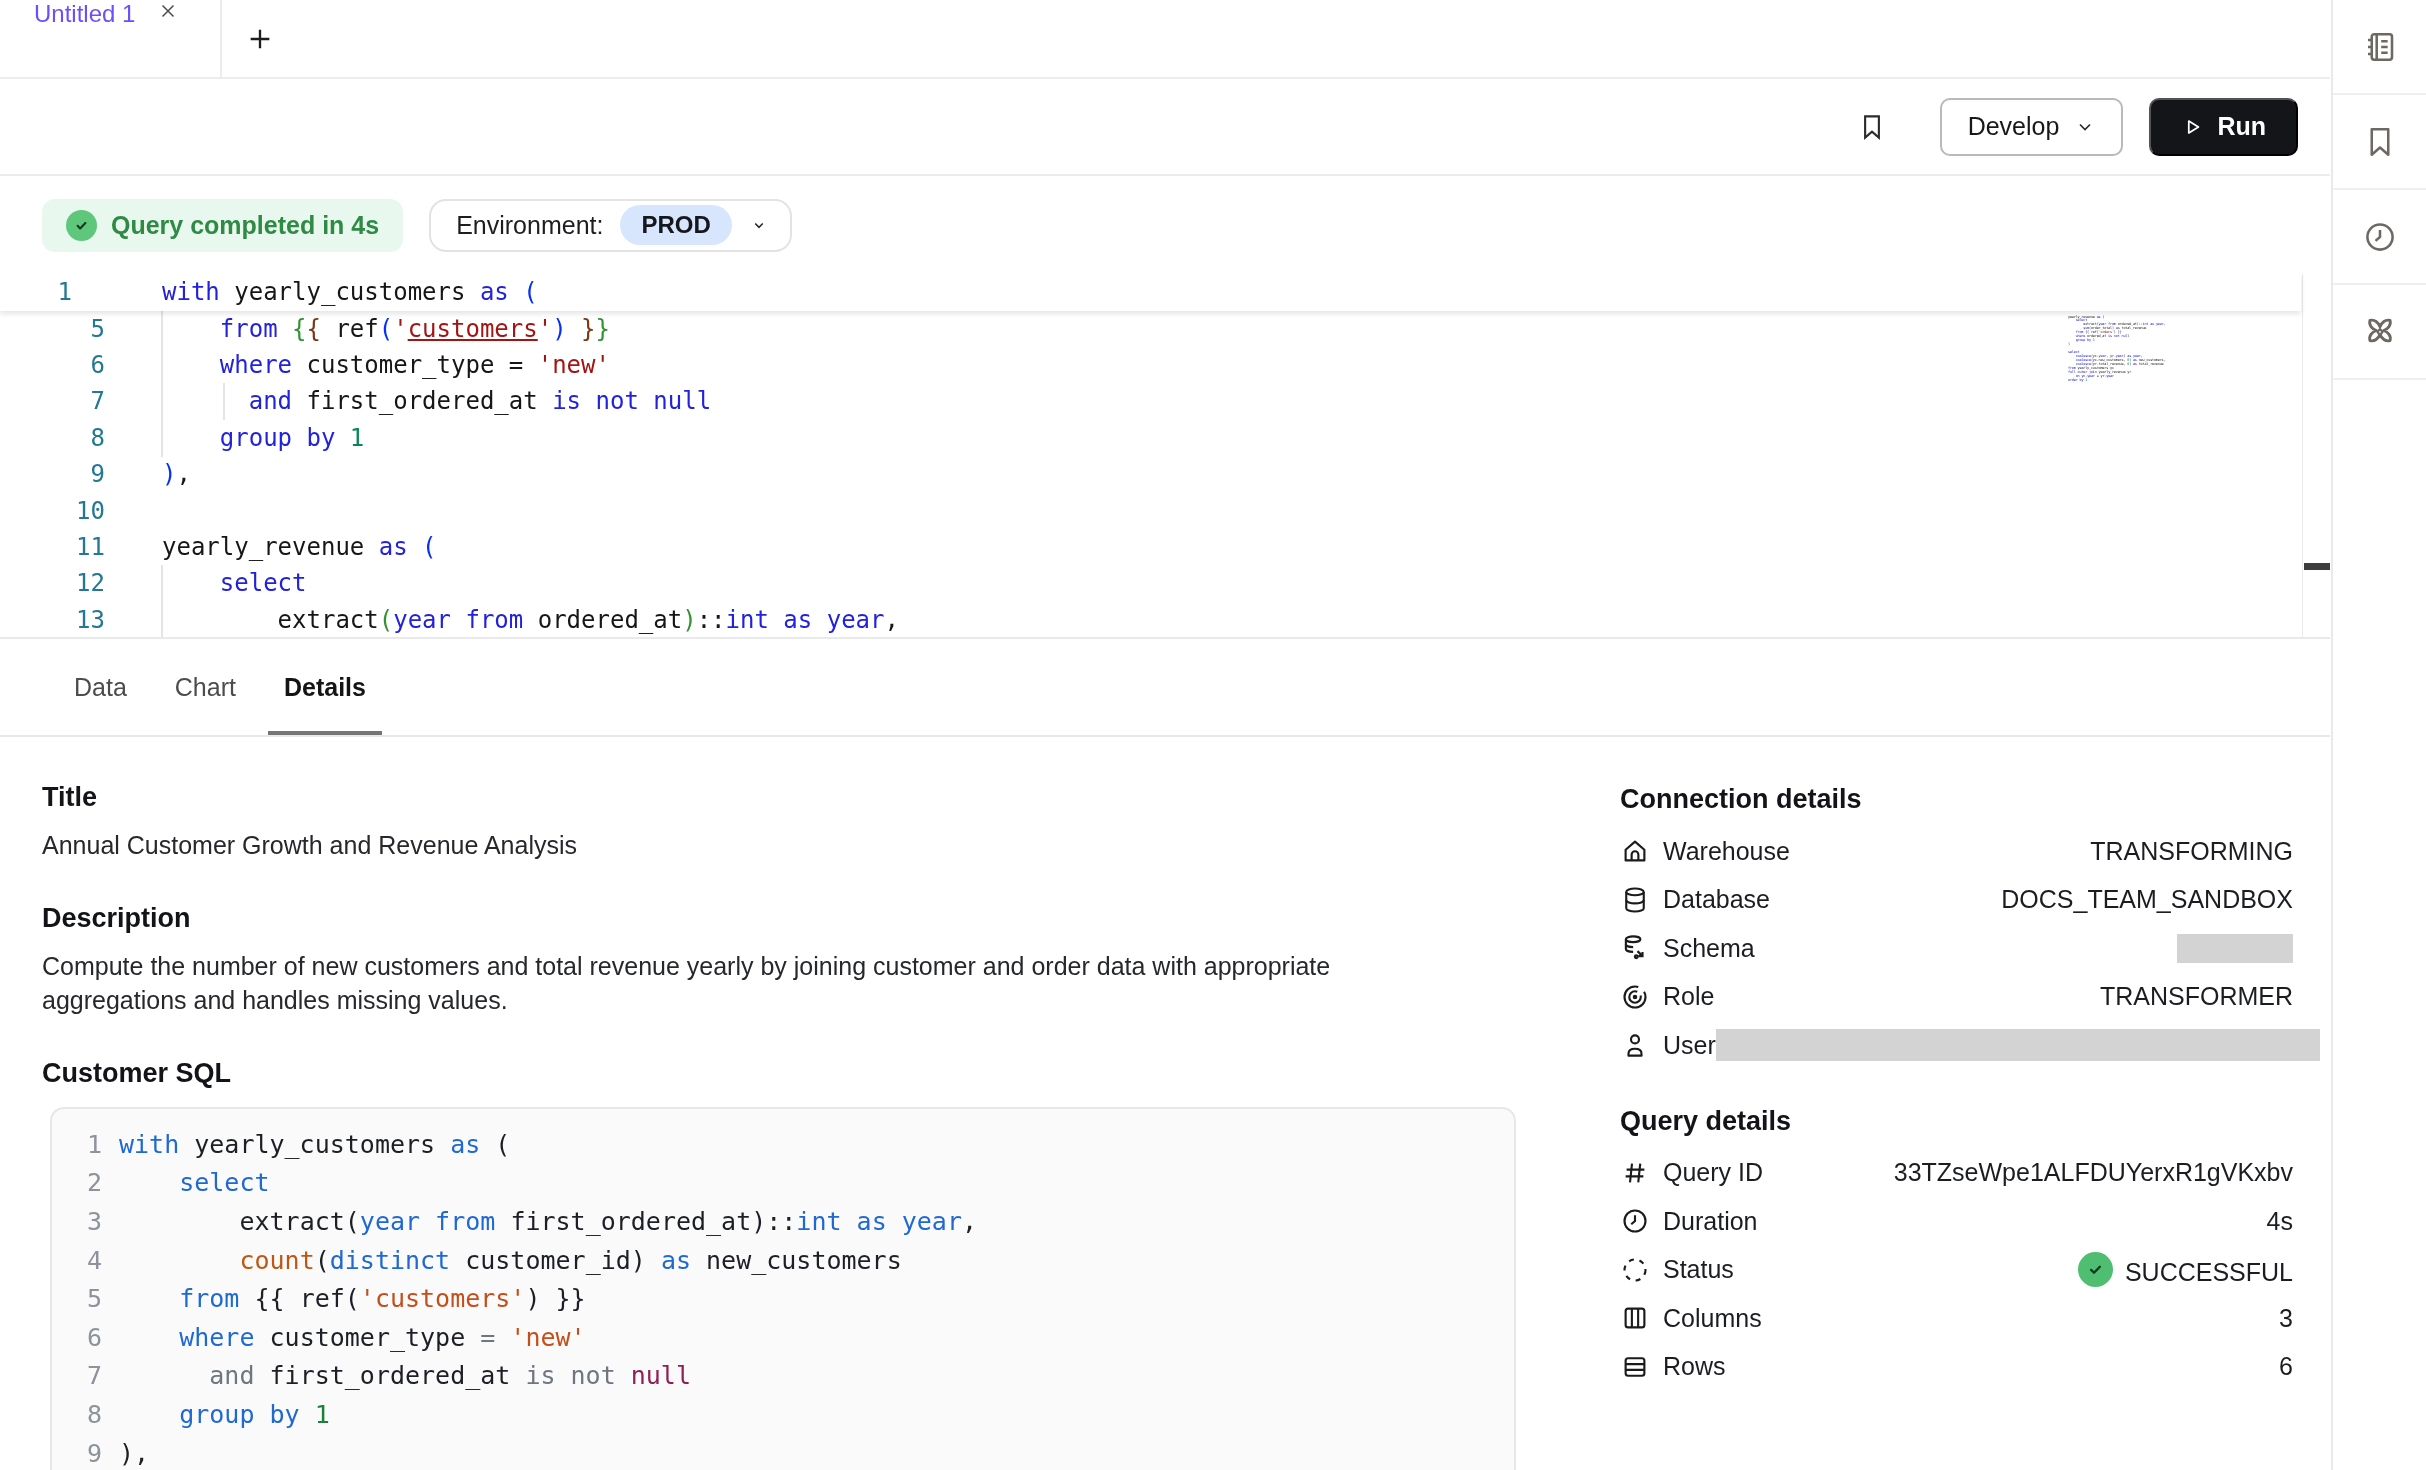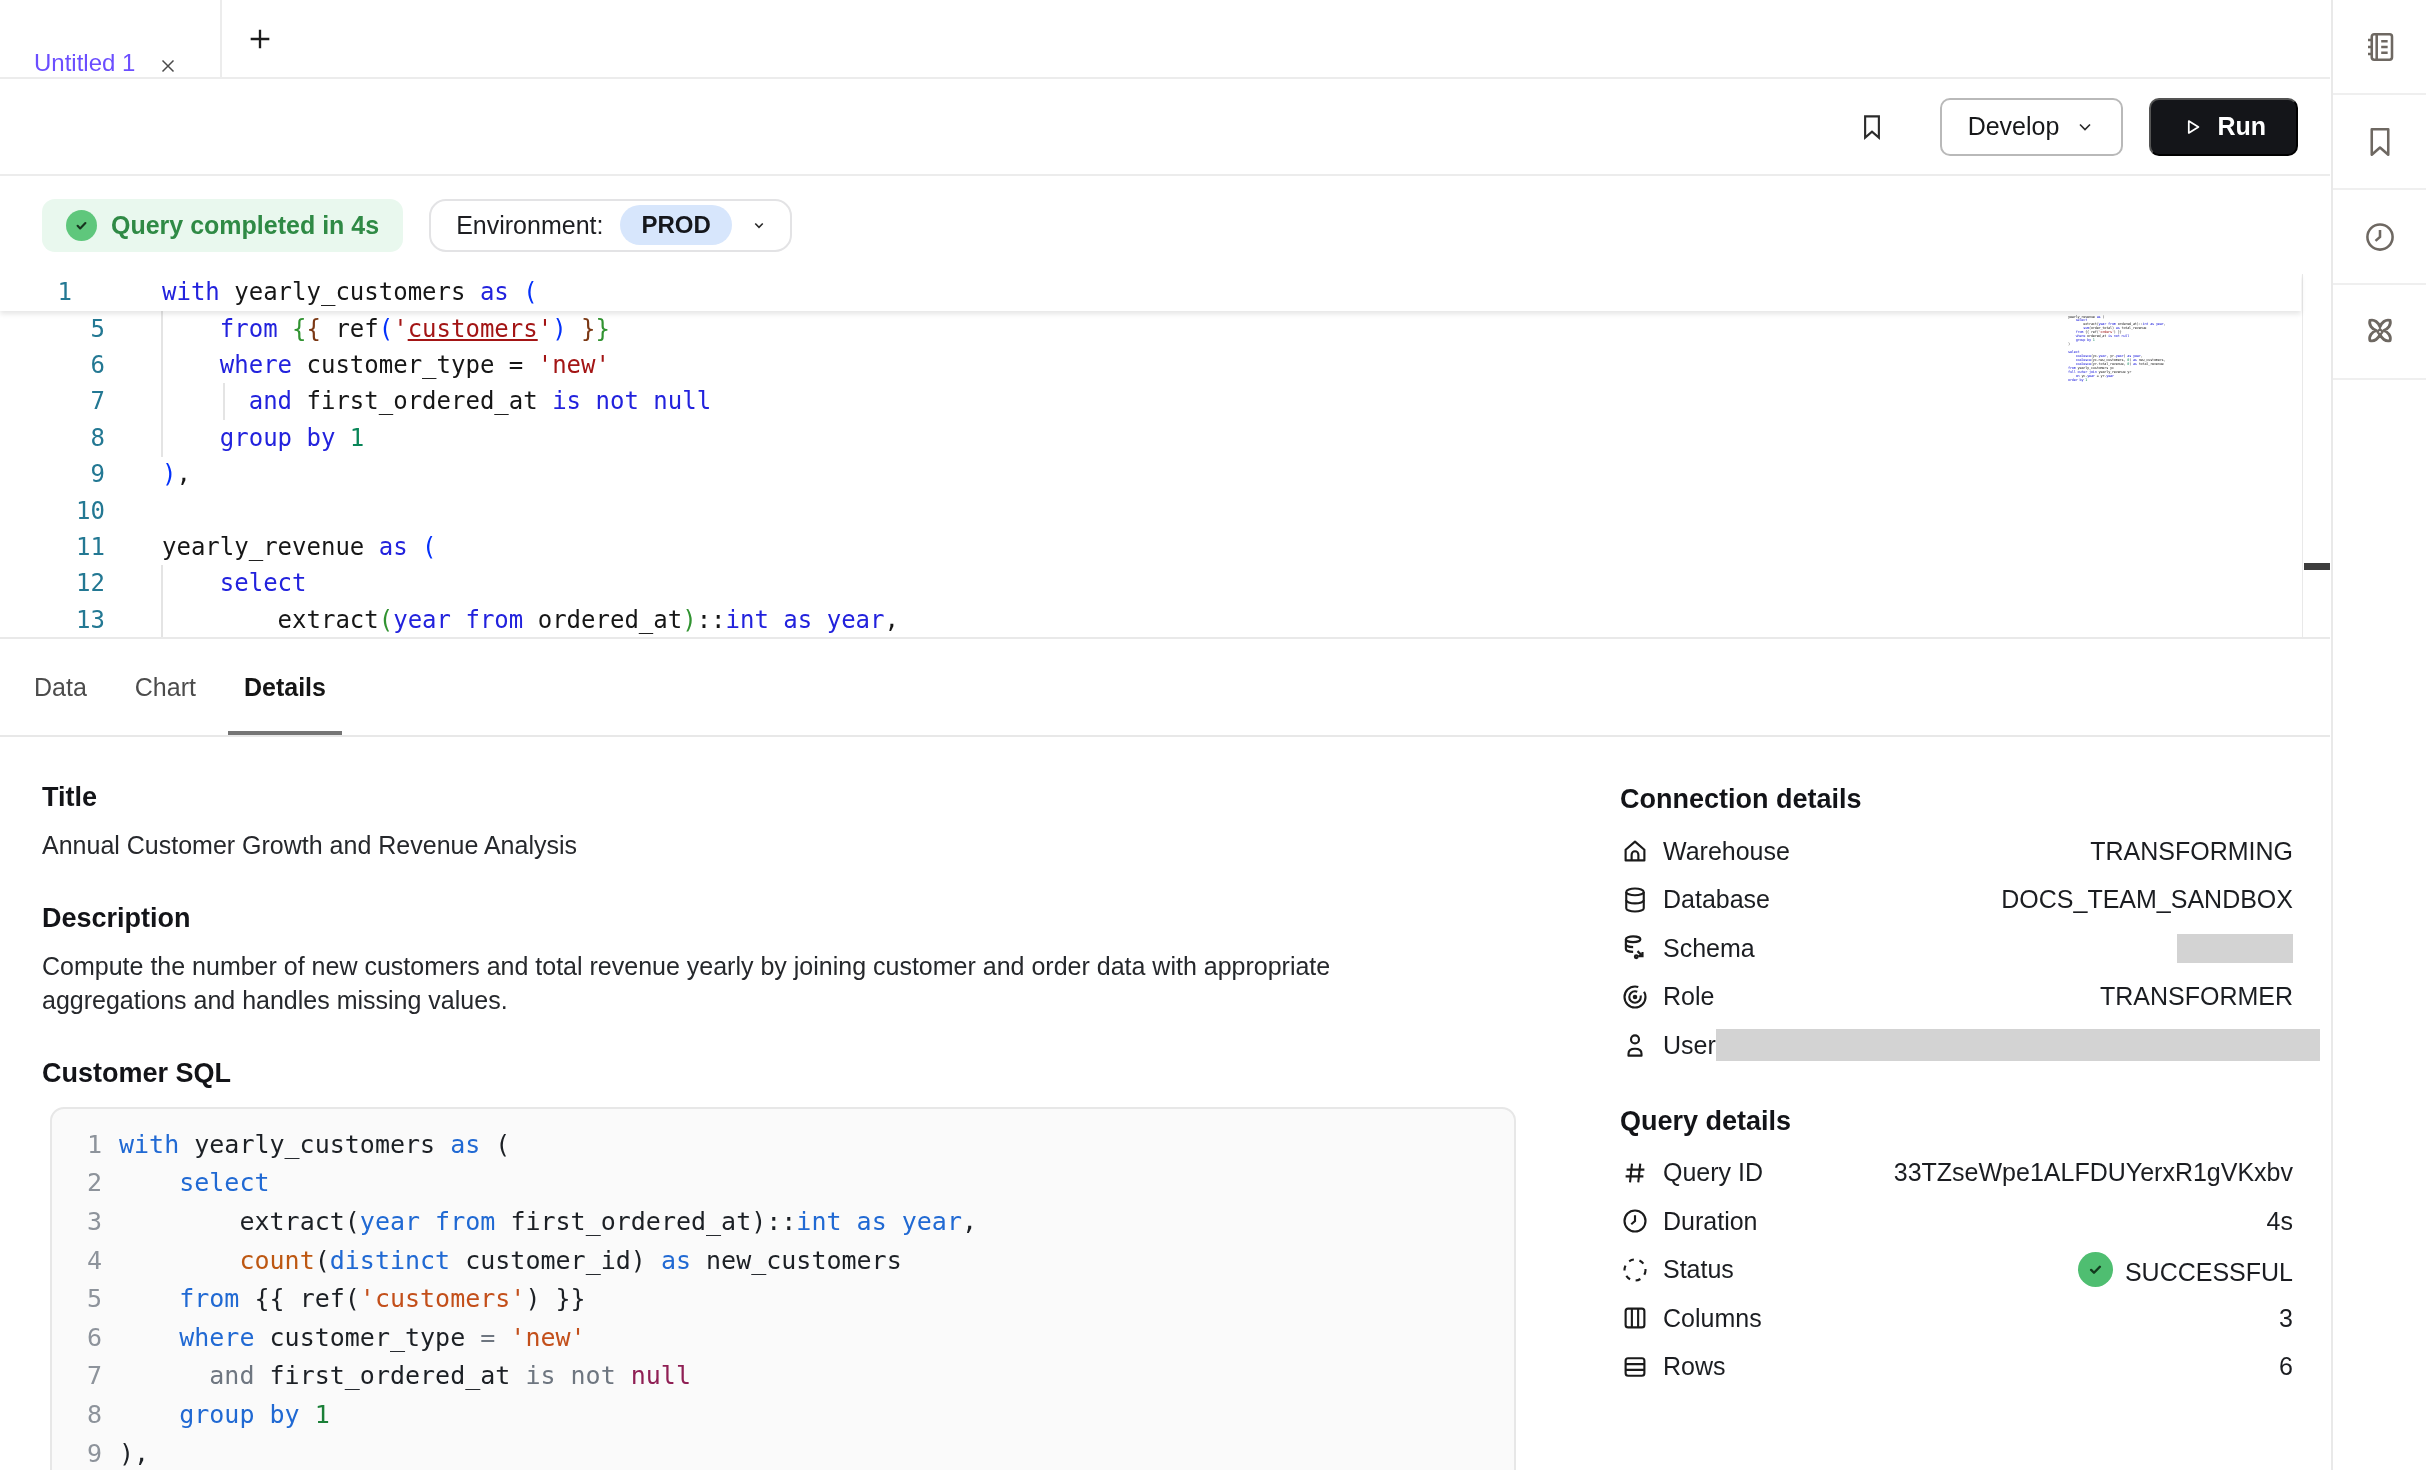--- a/index.html
+++ b/index.html
@@ -1,21 +1,21 @@
 <!DOCTYPE html>
 <html><head>
 <meta charset="utf-8">
 <style>
   * { box-sizing: border-box; margin: 0; padding: 0; }
   html,body { width: 2426px; height: 1470px; background: #ffffff; overflow: hidden; }
   body { font-family: "Liberation Sans", sans-serif; color: #1b1d21; position: relative; }
 
   
   .tabbar { position: absolute; left:0; top:0; width:2330px; height:79px; border-bottom:2px solid #ececec; display:flex; align-items:stretch; background:#fff; }
-  .doc-tab { width:222px; display:flex; align-items:flex-end; padding:0 24px 0 34px; border-right:2px solid #ececec; cursor:pointer; }
+  .doc-tab { width:222px; display:flex; align-items:flex-start; padding:0 24px 0 34px; border-right:2px solid #ececec; cursor:pointer; }
   .doc-tab .t-label { font-size:24px; color:#6b4eff; white-space:nowrap; }
   .doc-tab .t-close { margin-left:22px; width:22px; height:22px; color:#4a4a4a; }
   .new-tab { width:76px; display:flex; align-items:center; justify-content:center; color:#1c1c1c; cursor:pointer; }
   .new-tab svg { width:28px; height:28px; }
 
   
   .toolbar { position:absolute; left:0; top:79px; width:2330px; height:97px; border-bottom:2px solid #ececec; background:#fff; }
   .toolbar-right { position:absolute; right:32px; top:0; height:100%; display:flex; align-items:center; gap:26px; }
   .icon-btn { width:32px; height:32px; color:#2b2b2b; display:flex; align-items:center; justify-content:center; cursor:pointer; margin-right:26px; }
   .icon-btn svg { width:30px; height:30px; }
@@ -50,21 +50,21 @@
   .tk.es { color:#a31515; } .tk.esl { color:#a31515; text-decoration:underline; }
   .tk.en { color:#098658; }
   .tk.eb1 { color:#0431fa; } .tk.eb2 { color:#319331; } .tk.eb3 { color:#7b3814; }
   
   .minimap { position:absolute; left:2068px; top:2px; width:124px; height:112px; overflow:hidden; cursor:pointer; }
   .minimap pre { font-family:"DejaVu Sans Mono",monospace; font-size:3.5px; line-height:3.95px; letter-spacing:-0.2px; }
   .scrolltrack { position:absolute; left:2302px; top:0; width:29px; height:363px; border-left:1px solid #e9e9e9; }
   .scrollthumb { position:absolute; left:1px; right:0; top:289px; height:7px; background:#3d3d3d; cursor:pointer; }
 
   
-  .resultbar { position:absolute; left:0; top:637px; width:2330px; height:100px; border-top:2px solid #e9e9e9; border-bottom:2px solid #e8e8e8; display:flex; align-items:stretch; padding-left:34px; gap:48px; background:#fff; }
+  .resultbar { position:absolute; left:0; top:637px; width:2330px; height:100px; border-top:2px solid #e9e9e9; border-bottom:2px solid #e8e8e8; display:flex; align-items:stretch; padding-left:74px; gap:48px; background:#fff; }
   .rtab { position:relative; display:flex; align-items:center; font-size:25px; color:#4c4c4c; cursor:pointer; }
   .rtab.active { color:#151515; font-weight:600; }
   .rtab.active::after { content:""; position:absolute; left:-16px; right:-16px; bottom:0; height:4px; background:#757575; }
 
   
   .details { position:absolute; left:0; top:737px; width:2330px; height:733px; overflow:hidden; background:#fff; }
   .d-left { position:absolute; left:42px; top:0; width:1500px; }
   .sec-h { font-size:27px; font-weight:700; color:#131418; }
   .d-left .sec-h.first { margin-top:45px; }
   .d-text { font-size:25px; color:#26282c; margin-top:15px; line-height:34px; max-width:1350px; }

